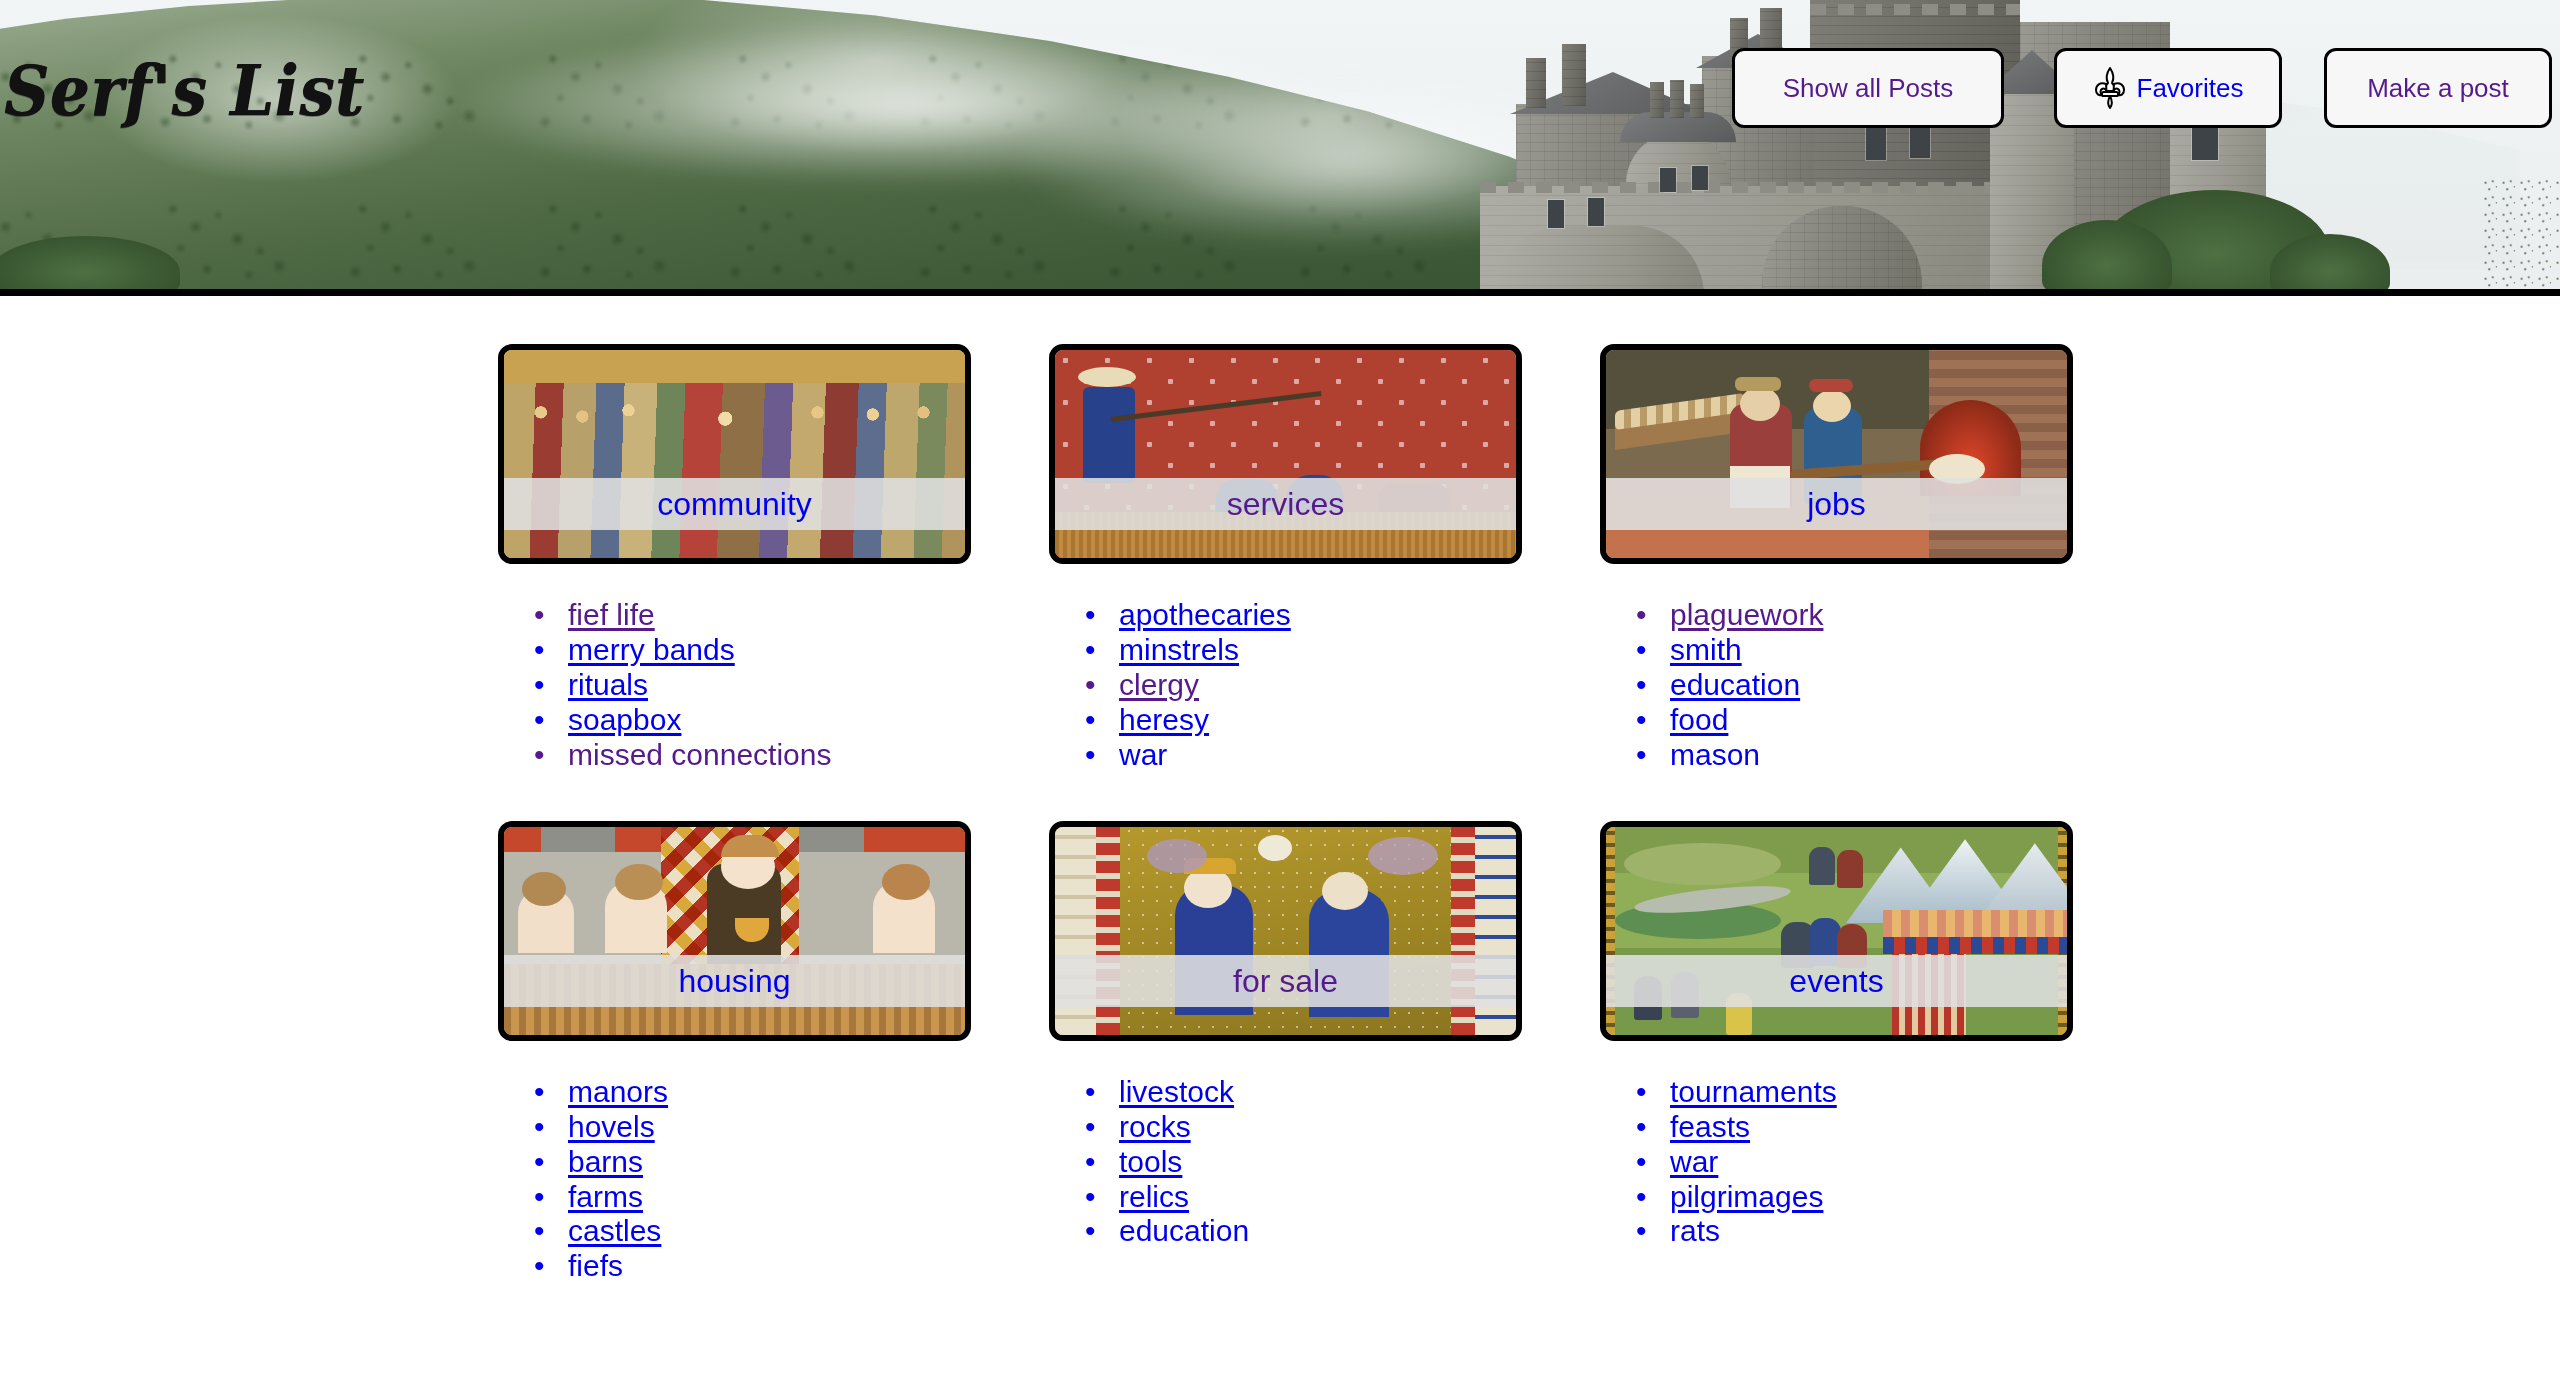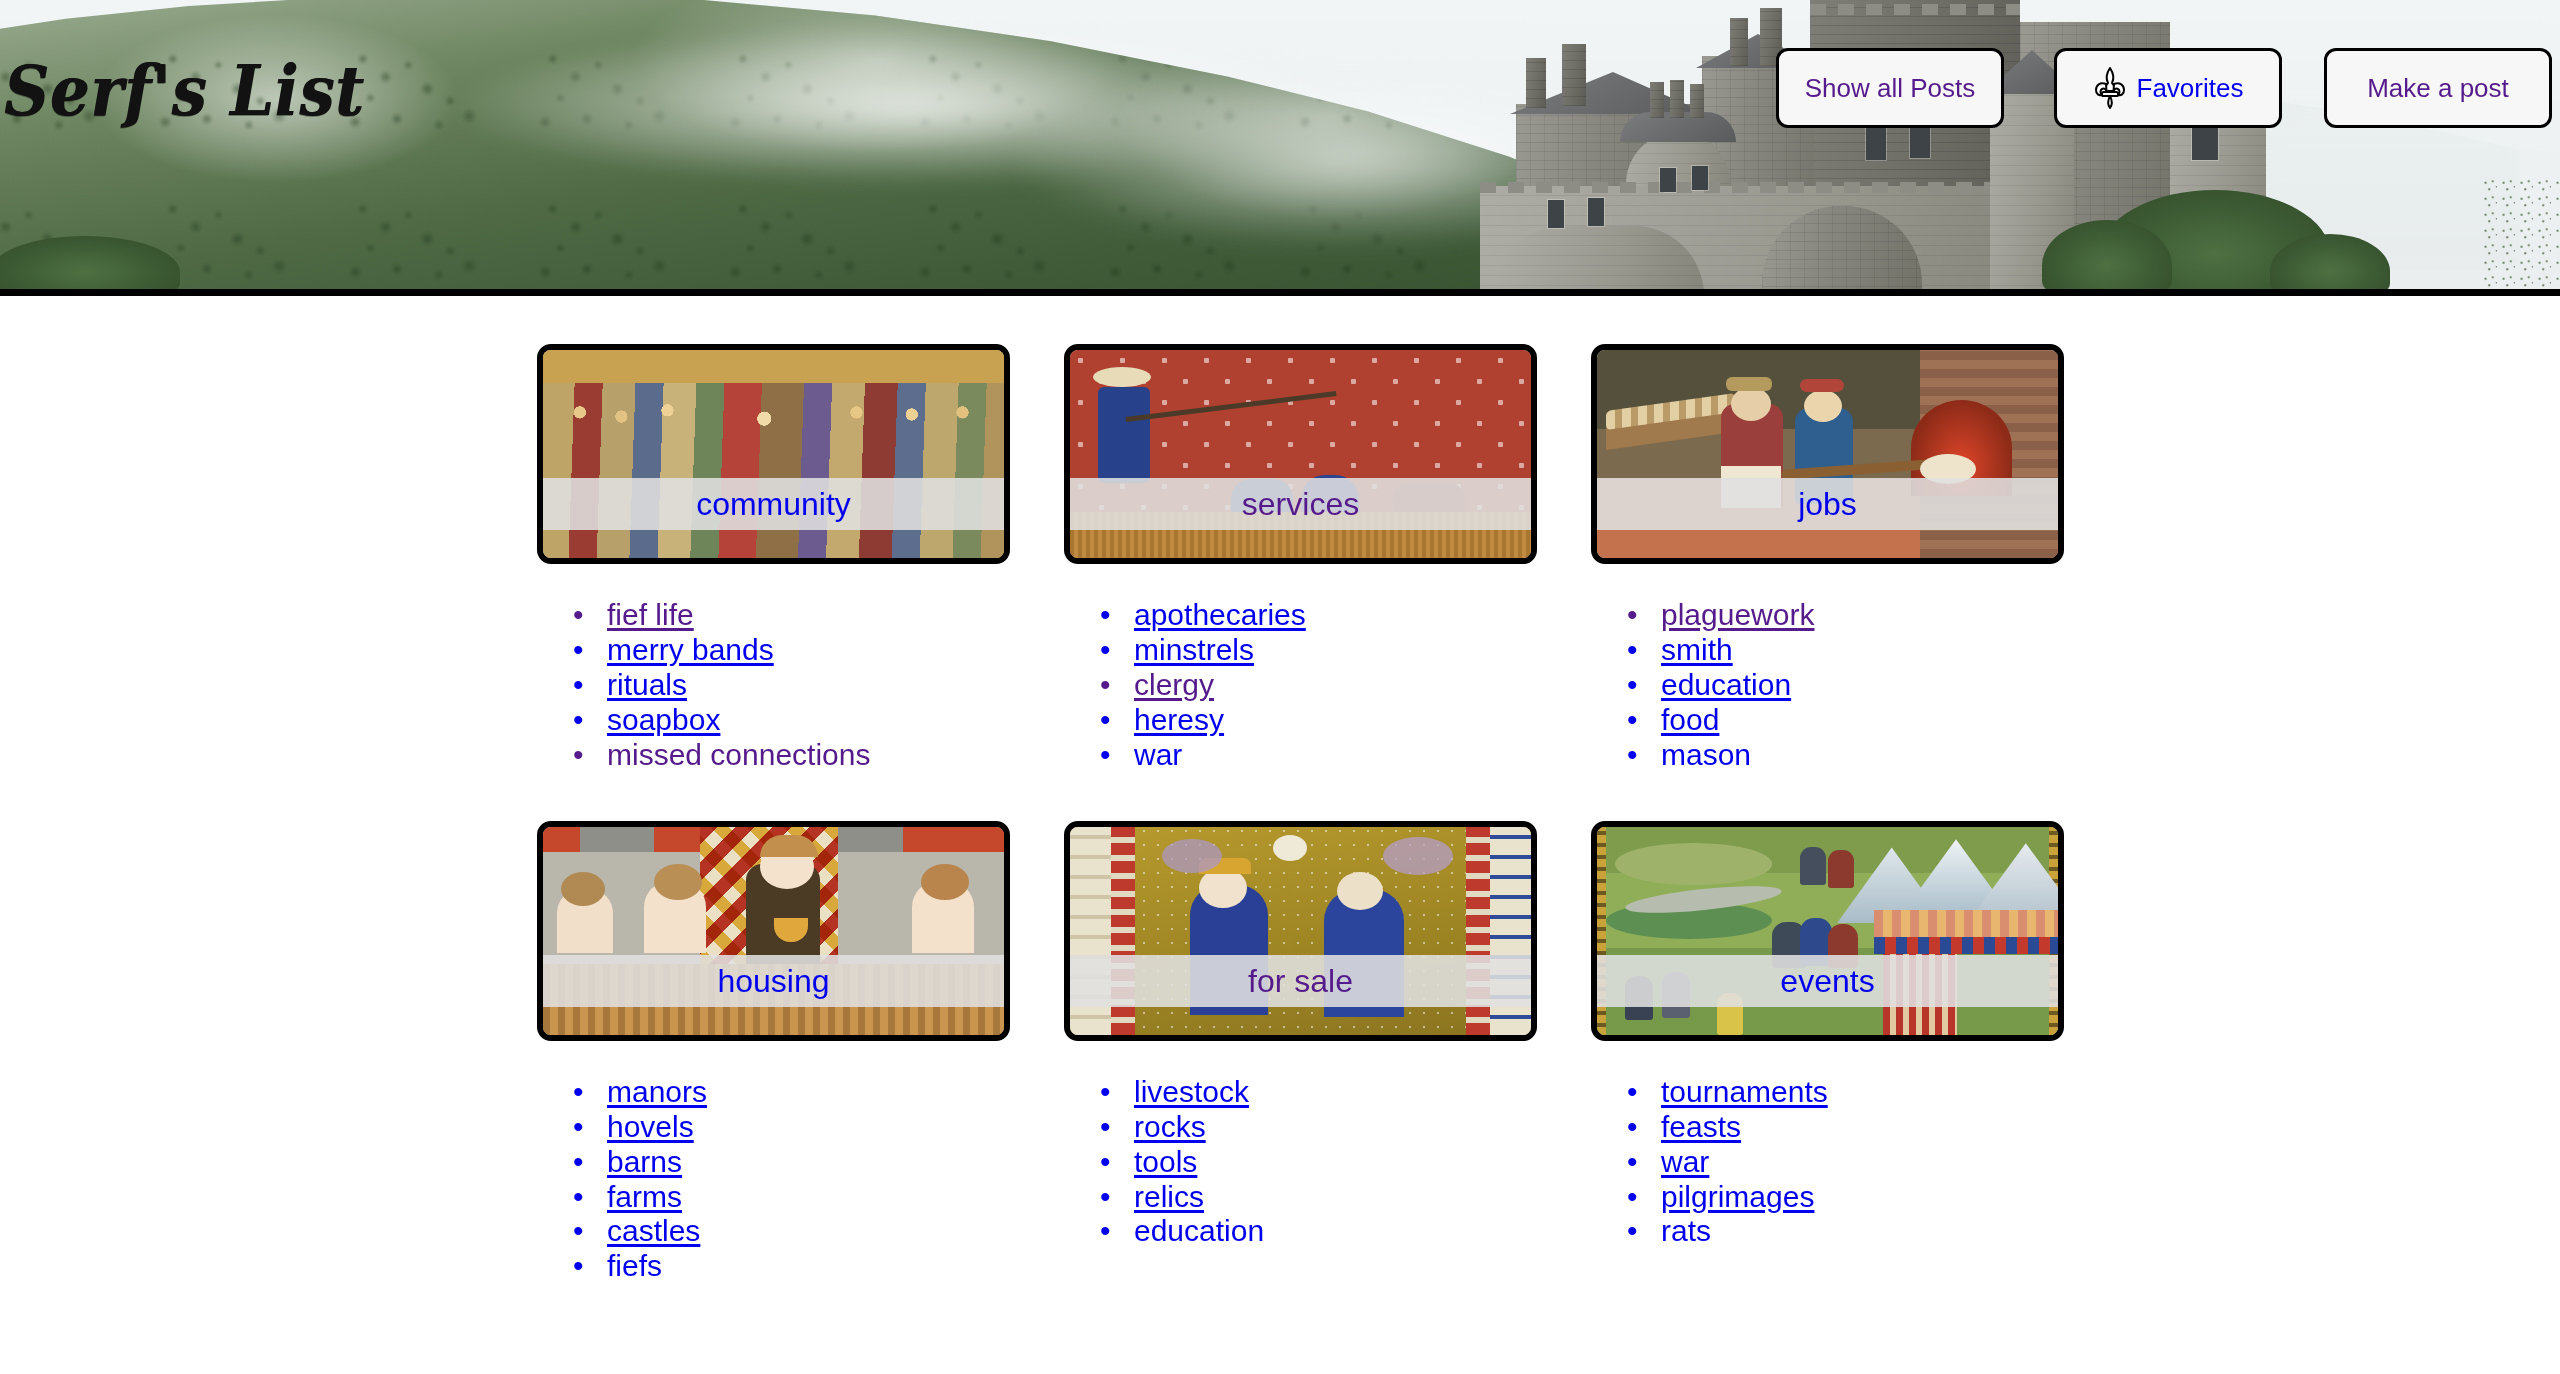--- a/index.html
+++ b/index.html
@@ -164,21 +164,21 @@
     height: 80px;
     display: flex;
     align-items: center;
     justify-content: center;
     gap: 10px;
     padding: 0 30px;
     font-size: 26px;
     cursor: pointer;
     white-space: nowrap;
   }
-  #btn-show-all { width: 228px; color: #551a8b; }
+  #btn-show-all { width: 272px; color: #551a8b; }
   #btn-favorites { width: 228px; color: #0000ee; margin-left: 8px; }
   #btn-make-post { width: 228px; color: #551a8b; }
   .fleur {
     width: 34px; height: 44px;
     display: inline-block;
     flex: none;
   }
   #banner-rule {
     position: absolute;
     left: 0; bottom: 0;
@@ -187,22 +187,21 @@
   }
 
   
   #main {
     padding: 48px 0 0 0;
   }
   .cat-row {
     display: flex;
     justify-content: flex-start;
     padding-left: 498px;
-    gap: 40px;
-    margin-left: 39px;
+    gap: 64px;
   }
   .cat-row.row2 { margin-top: 48px; }
   .cat-col { width: 487px; }
 
   .cat-card {
     position: relative;
     width: 473px;
     height: 220px;
     border: 6px solid #000000;
     border-radius: 14px;

